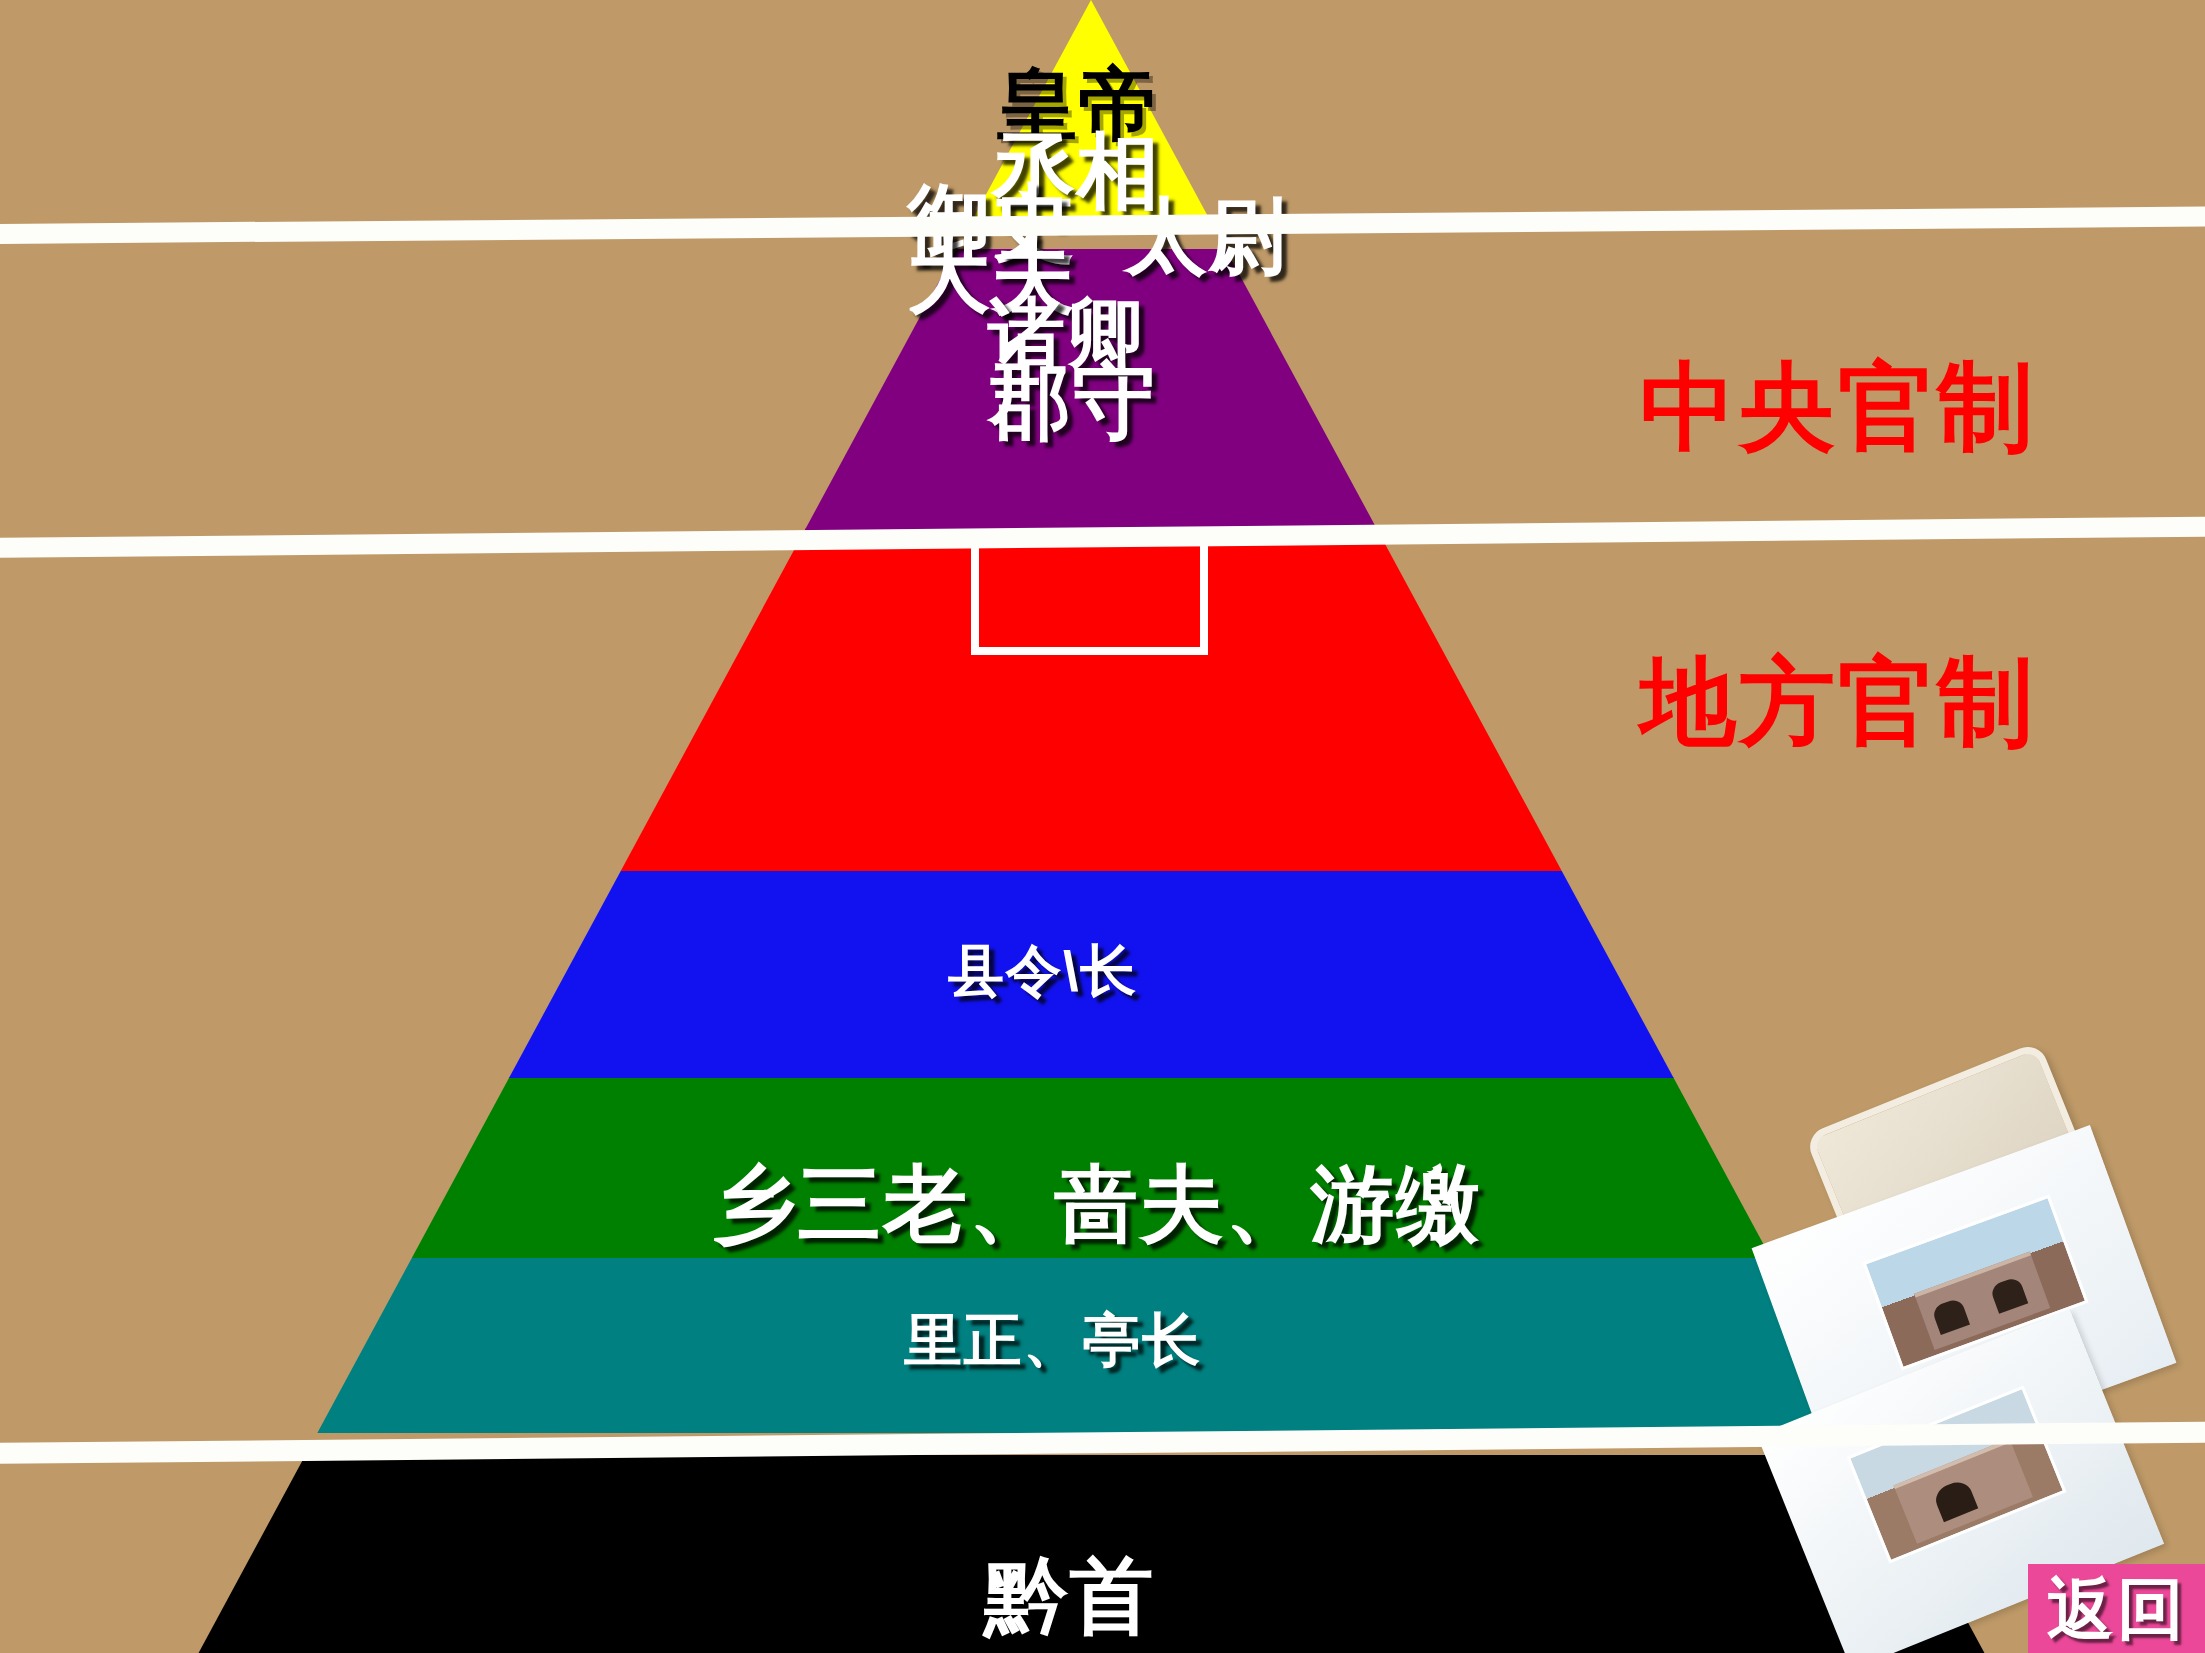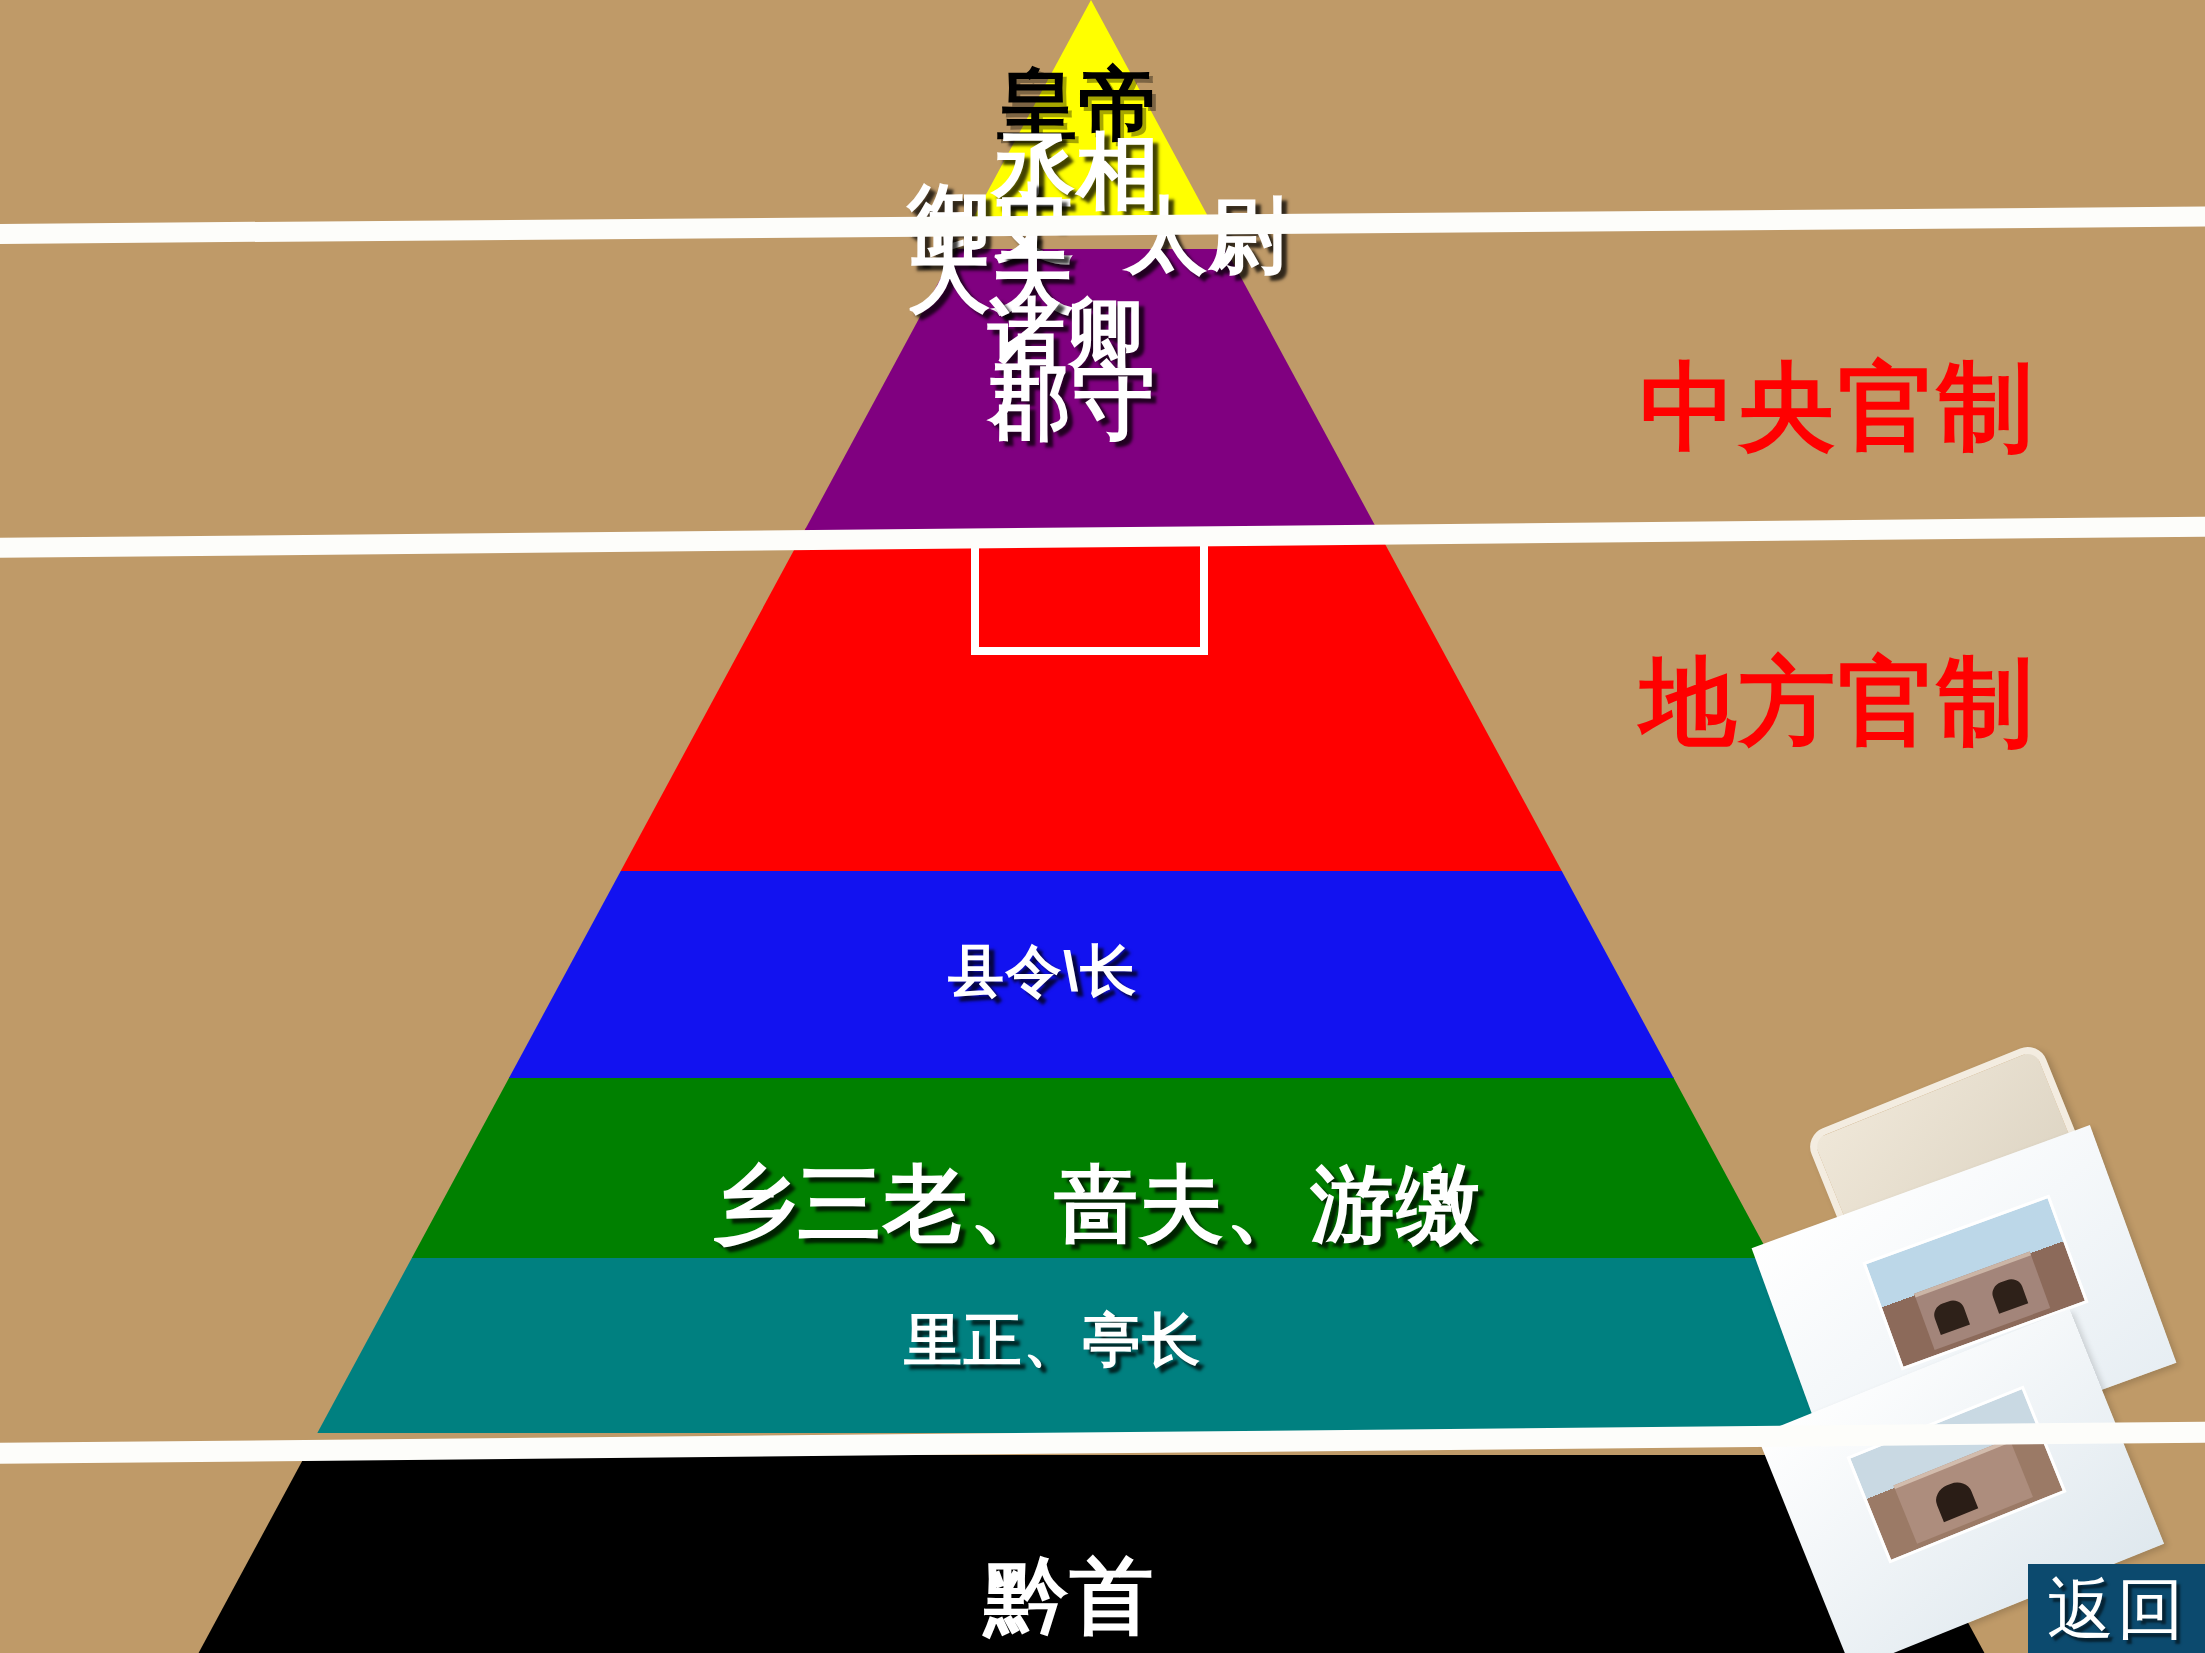--- a/index.html
+++ b/index.html
@@ -57,23 +57,23 @@
     background:transparent;
   }
 
   
   .photo-wrap{position:absolute;}
   .card{position:absolute;box-sizing:border-box;}
 
   
   .retbtn{
     position:absolute;
-    background:#0c4a6e;
+    background:#ec4899;
     color:#ffffff;
-    font-weight:normal;
+    font-weight:bold;
     display:flex;align-items:center;justify-content:center;
     letter-spacing:3.1px;
     text-shadow:3.8px 3.8px 2.3px rgba(0,0,0,.55);
     box-sizing:border-box;
   }
 </style>
 </head>
 <body>
 
 <div id="stage">
@@ -125,21 +125,21 @@
   <div class="jiuqing-box" style="left:971px;top:532px;width:237px;height:123px;"></div>
 
   <div class="lbl emperor" style="left:997px;top:65px;font-size:80px;">皇帝</div>
 
   <div class="lbl" style="left:992px;top:130px;font-size:83px;">丞相</div>
 
   <div class="lbl" style="left:907px;top:181px;font-size:83px;">御史</div>
 
   <div class="lbl" style="left:907px;top:234px;font-size:83px;">大夫</div>
 
-  <div class="lbl" style="left:1124px;top:195px;font-size:83px;font-family:Liberation Serif, serif;">太尉</div>
+  <div class="lbl" style="left:1124px;top:195px;font-size:83px;">太尉</div>
 
   <div class="lbl" style="left:988px;top:295px;font-size:77px;">诸卿</div>
 
   <div class="lbl" style="left:988px;top:360px;font-size:83px;">郡守</div>
 
 
   <div class="lbl" style="left:948px;top:943px;font-size:56px;">县令\长</div>
 
   <div class="lbl" style="left:712px;top:1162px;font-size:84px;">乡三老、啬夫、游缴</div>
 

